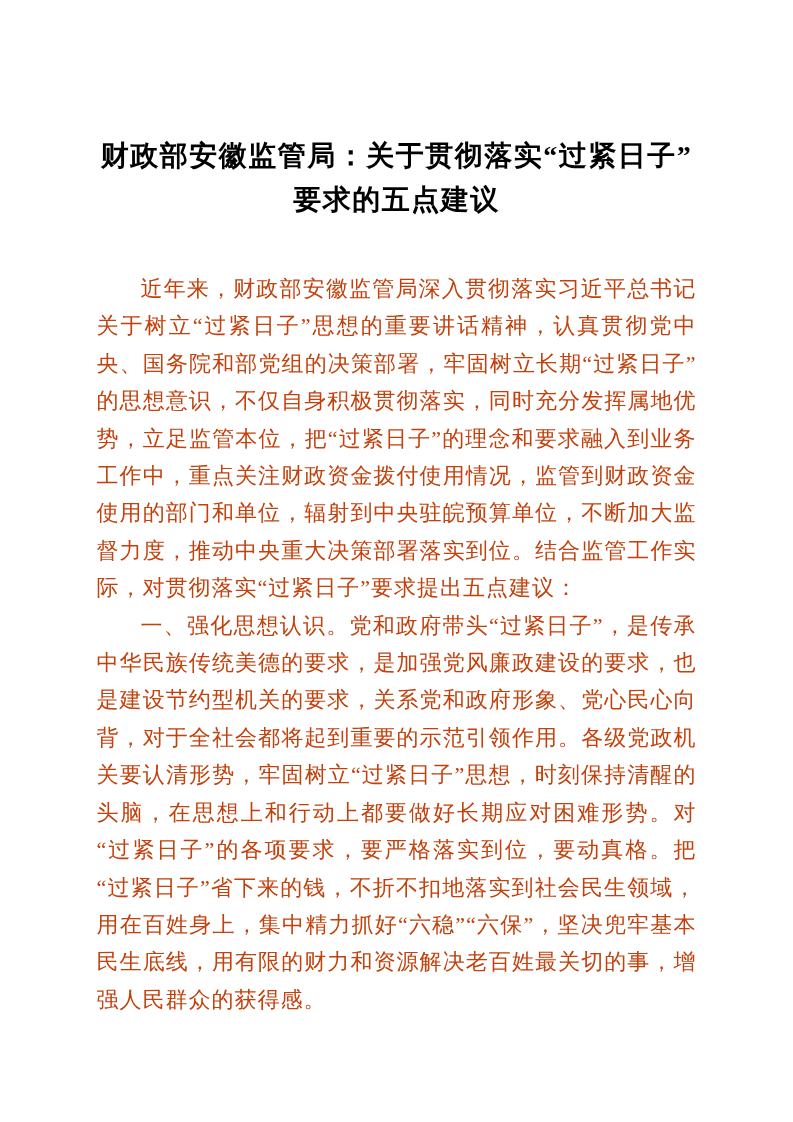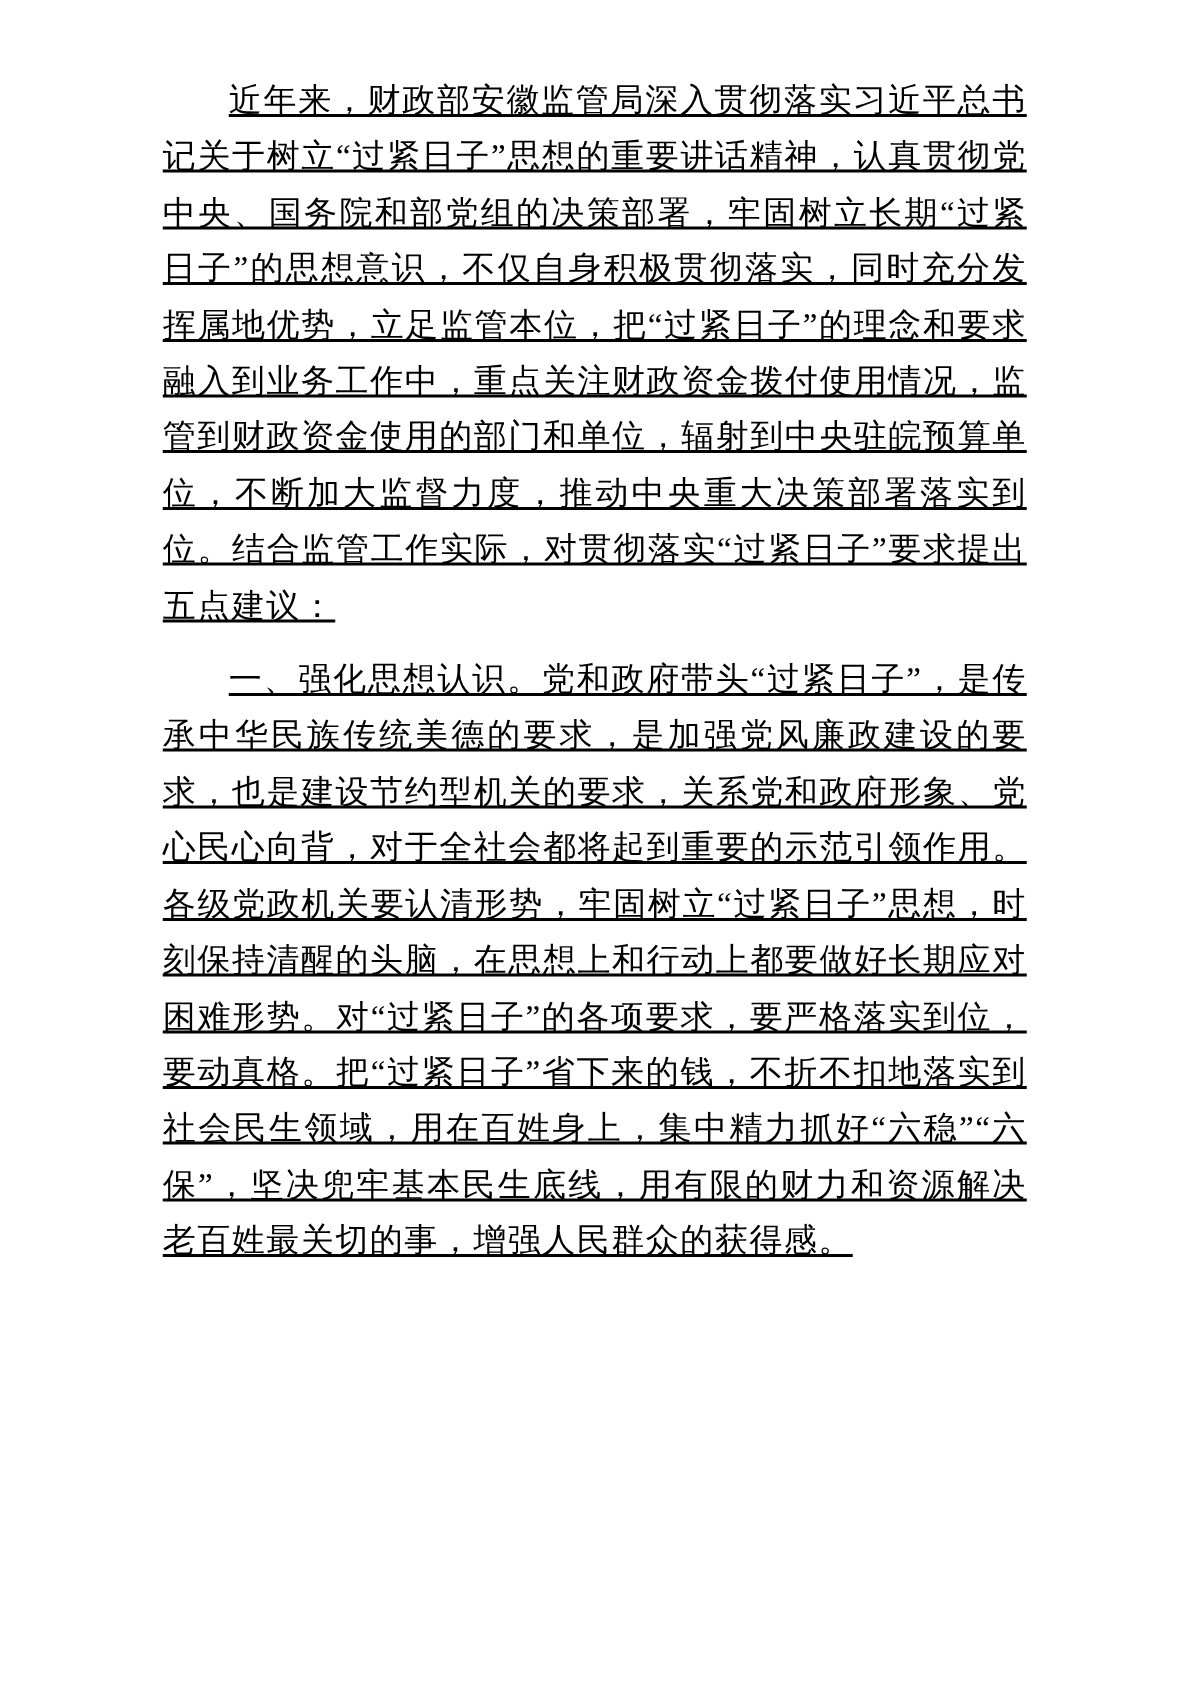--- a/index.html
+++ b/index.html
@@ -27,34 +27,34 @@
     font-weight: bold;
     line-height: 44px;
     letter-spacing: 1.5px;
     text-align: center;
     color: #000000;
   }
   .doc-body {
     margin-top: 48px;
   }
   .body-para {
-    margin: 12px;
+    margin: 0;
     font-size: 22px;
     line-height: 37.4px;
     letter-spacing: 1px;
     text-align: justify;
     text-indent: 2em;
-    color: #000000;
+    color: #c2410c;
     word-break: normal;
-    text-decoration: underline;
   }
 </style>
 </head>
 <body>
 
 <div class="page">
   <div class="content">
+    <h1 class="doc-title">财政部安徽监管局：关于贯彻落实“过紧日子”要求的五点建议</h1>
     <div class="doc-body">
         <p class="body-para">近年来，财政部安徽监管局深入贯彻落实习近平总书记关于树立“过紧日子”思想的重要讲话精神，认真贯彻党中央、国务院和部党组的决策部署，牢固树立长期“过紧日子”的思想意识，不仅自身积极贯彻落实，同时充分发挥属地优势，立足监管本位，把“过紧日子”的理念和要求融入到业务工作中，重点关注财政资金拨付使用情况，监管到财政资金使用的部门和单位，辐射到中央驻皖预算单位，不断加大监督力度，推动中央重大决策部署落实到位。结合监管工作实际，对贯彻落实“过紧日子”要求提出五点建议：</p>
         <p class="body-para">一、强化思想认识。党和政府带头“过紧日子”，是传承中华民族传统美德的要求，是加强党风廉政建设的要求，也是建设节约型机关的要求，关系党和政府形象、党心民心向背，对于全社会都将起到重要的示范引领作用。各级党政机关要认清形势，牢固树立“过紧日子”思想，时刻保持清醒的头脑，在思想上和行动上都要做好长期应对困难形势。对“过紧日子”的各项要求，要严格落实到位，要动真格。把“过紧日子”省下来的钱，不折不扣地落实到社会民生领域，用在百姓身上，集中精力抓好“六稳”“六保”，坚决兜牢基本民生底线，用有限的财力和资源解决老百姓最关切的事，增强人民群众的获得感。</p>
       </div>
   </div>
 </div>
 
 </body></html>

